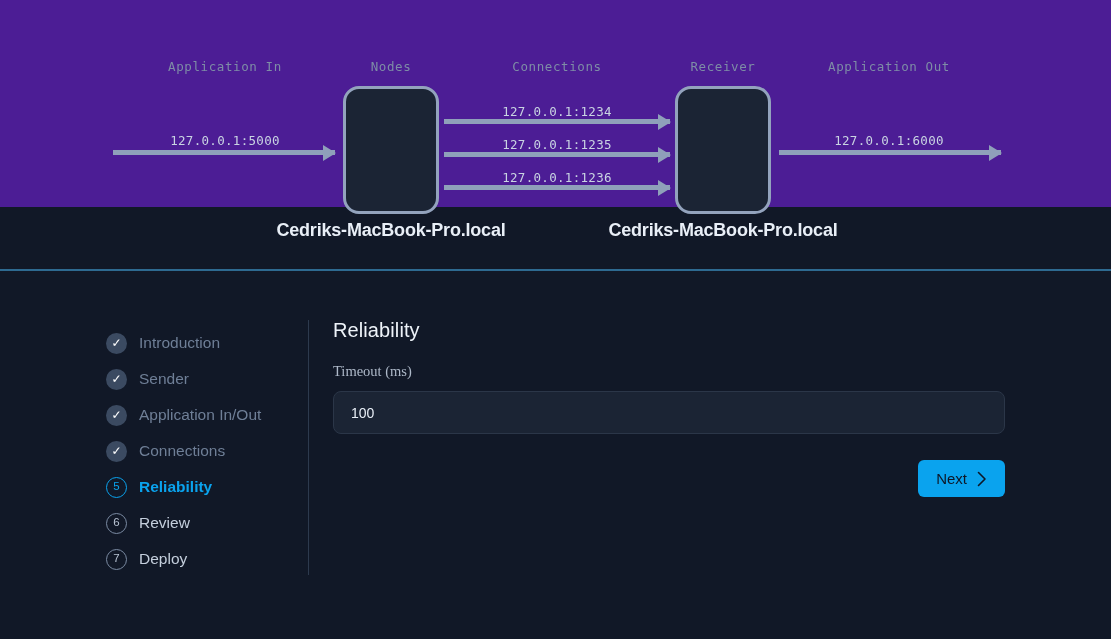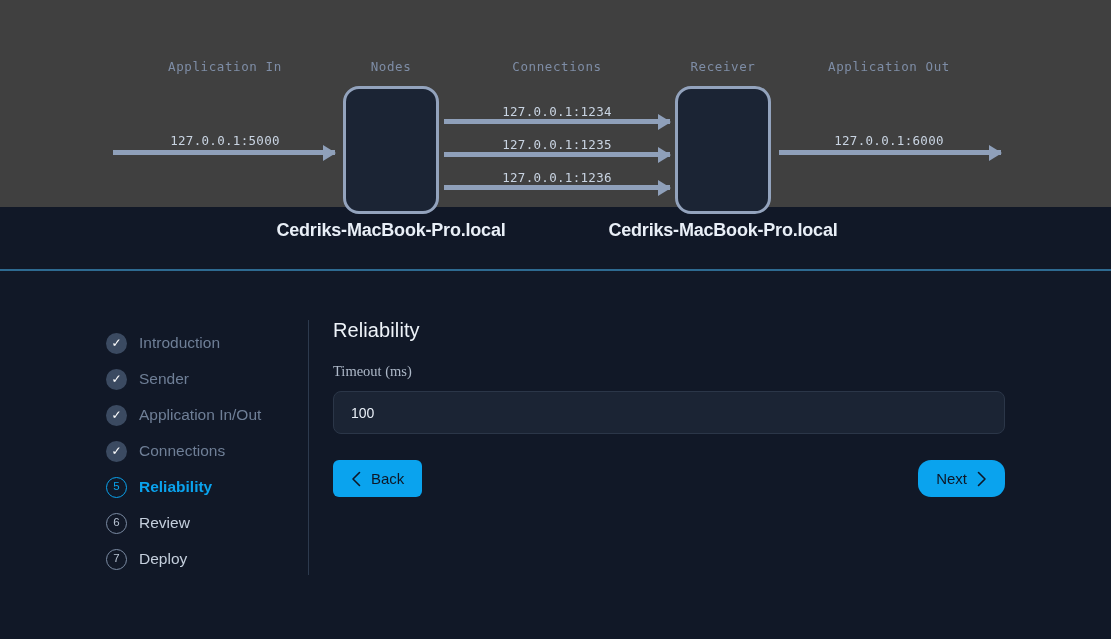--- a/index.html
+++ b/index.html
@@ -17,21 +17,21 @@
     color: #e6edf5;
     position: relative;
   }
 
   
   #diagram-panel {
     position: absolute;
     left: 0; top: 0;
     width: 1111px;
     height: 207px;
-    background: #404040;
+    background: #4c1d95;
   }
 
   #diagram-divider {
     position: absolute;
     left: 0; top: 269px;
     width: 1111px;
     height: 2px;
     background: #2e6a91;
   }
 
@@ -221,21 +221,21 @@
     font-size: 15px;
     font-family: "Liberation Sans", sans-serif;
     display: flex;
     align-items: center;
     gap: 9px;
     padding: 0 18px;
     cursor: pointer;
   }
 
   #back-button { left: 0; }
-  #next-button { right: 0; border-radius: 13px; }
+  #next-button { right: 0; }
 
   .chev { display: block; }
 </style>
 </head>
 <body>
 
 <div id="diagram-panel">
 
   <div class="col-label" style="left:225px;">Application In</div>
   <div class="col-label" style="left:391px;">Nodes</div>
@@ -314,26 +314,20 @@
   <div id="form-panel">
 
     <h1 id="form-title">Reliability</h1>
 
     <div id="field-label">Timeout (ms)</div>
 
     <input id="timeout-input" type="text" value="100" style="">
 
     <div id="button-row">
 
-      <button class="nav-btn" id="back-button">
-        <svg class="chev" width="11" height="16" viewBox="0 0 11 16" fill="none">
-          <path d="M8.5 1.5 L2 8 L8.5 14.5" stroke="#0e1726" stroke-width="1.6" stroke-linecap="round" stroke-linejoin="round"></path>
-        </svg>
-        <span>Back</span>
-      </button>
 
       <button class="nav-btn" id="next-button">
         <span>Next</span>
         <svg class="chev" width="11" height="16" viewBox="0 0 11 16" fill="none">
           <path d="M2.5 1.5 L9 8 L2.5 14.5" stroke="#0e1726" stroke-width="1.6" stroke-linecap="round" stroke-linejoin="round"></path>
         </svg>
       </button>
 
     </div>
 

